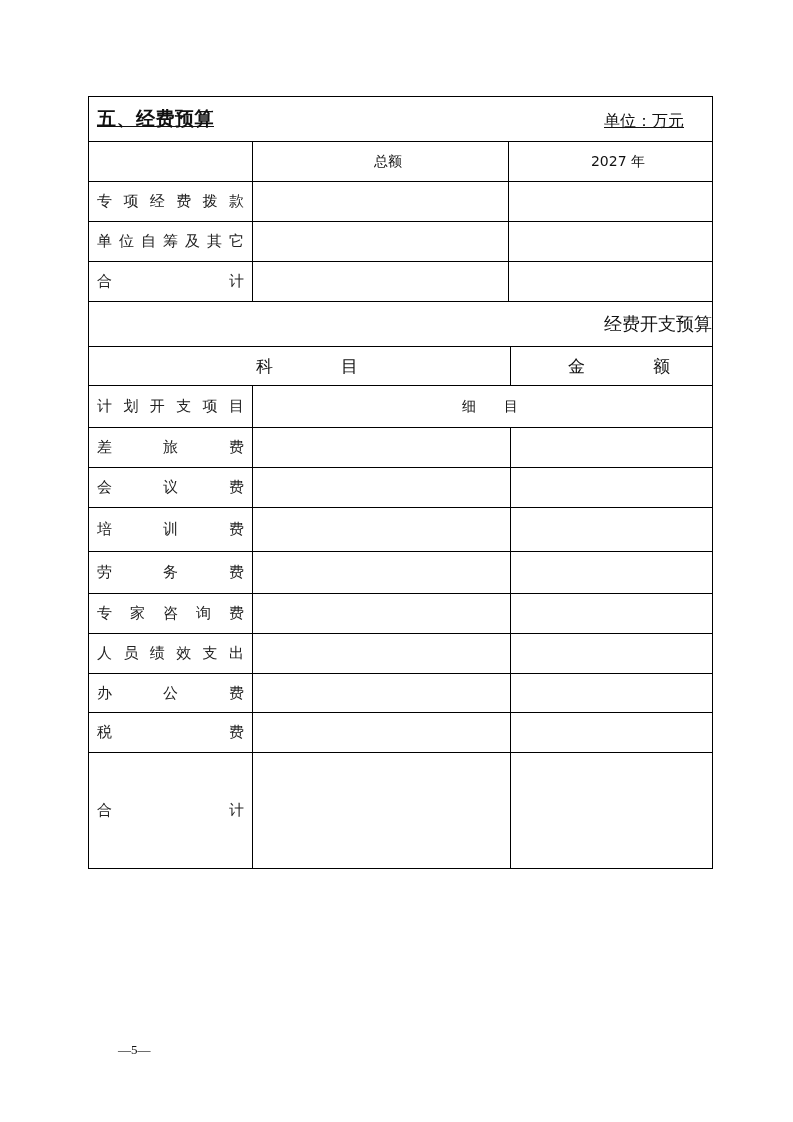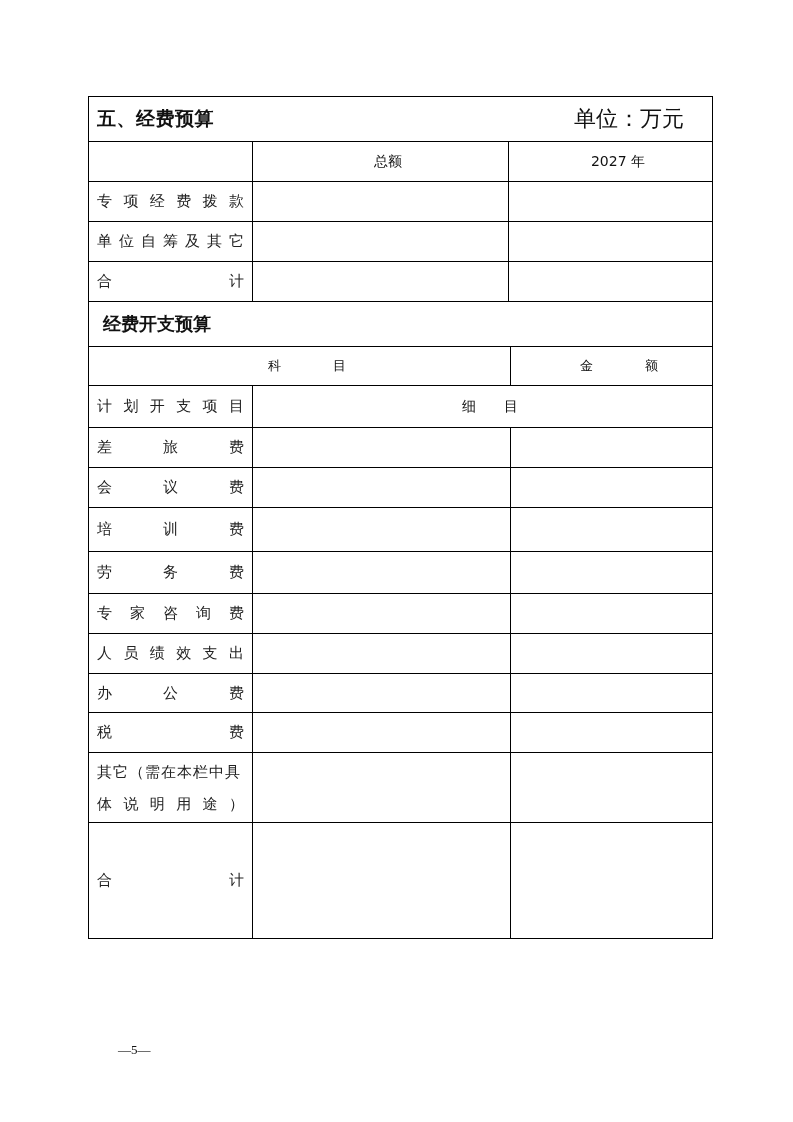--- a/index.html
+++ b/index.html
@@ -2,29 +2,29 @@
 <html><head>
   <meta charset="utf-8">
   <style>
     html, body { margin: 0; padding: 0; background: #ffffff; }
     body { width: 793px; height: 1122px; position: relative; overflow: hidden;
            font-family: "DejaVu Sans", "Liberation Sans", sans-serif; color: #111; }
     .sheet { position: absolute; left: 88px; top: 96px; width: 624px; }
     table { border-collapse: collapse; width: 624px; table-layout: fixed; }
     td { border: 1.5px solid #000; padding: 0; vertical-align: middle; font-size: 15px; }
     .title-row td { height: 44px; }
-    .title-wrap { display: flex; justify-content: space-between; align-items: center; padding: 0 28px 0 8px; }
+    .title-wrap { display: flex; justify-content: space-between; align-items: flex-end; padding: 0 28px 0 8px; text-decoration: underline; }
     .title-main { font-size: 19px; font-weight: bold; letter-spacing: 0.5px; }
-    .title-unit { font-size: 22px; }
+    .title-unit { font-size: 16px; }
     .hdr { text-align: center; font-size: 14px; padding-left: 15px; }
     .label { padding: 0 8px; font-size: 15px; color: #222; }
     .spread { display: flex; justify-content: space-between; }
     .two-line { line-height: 32px; padding: 2px 8px; }
-    .section-title { text-align: left; font-size: 18px; font-weight: bold; height: 44px; padding-left: 14px; }
-    .sub-hdr { font-size: 13px; height: 38px; }
+    .section-title { text-align: right; font-size: 18px; font-weight: normal; height: 44px; }
+    .sub-hdr { font-size: 17px; height: 38px; }
     .page-no { position: absolute; left: 118px; top: 1042px; font-size: 13px; font-family: "Liberation Serif", serif; }
   </style>
 </head>
 <body>
 
 <div class="sheet">
   <table>
     <colgroup>
       <col style="width:164px">
       <col style="width:256px">
@@ -207,35 +207,20 @@
       <td class="label">
         <div class="spread">
               <span>税</span>
               <span>费</span>
             </div>
       </td>
       <td colspan="2"></td>
       <td></td>
     </tr>
 
-    <tr style="height:70px">
-      <td class="label two-line">
-        <div style="letter-spacing:1px">其它（需在本栏中具</div>
-        <div class="spread">
-              <span>体</span>
-              <span>说</span>
-              <span>明</span>
-              <span>用</span>
-              <span>途</span>
-              <span>）</span>
-            </div>
-      </td>
-      <td colspan="2"></td>
-      <td></td>
-    </tr>
 
     <tr style="height:116px">
       <td class="label">
         <div class="spread">
           <span>合</span>
           <span>计</span>
         </div>
       </td>
       <td colspan="2"></td>
       <td></td>

